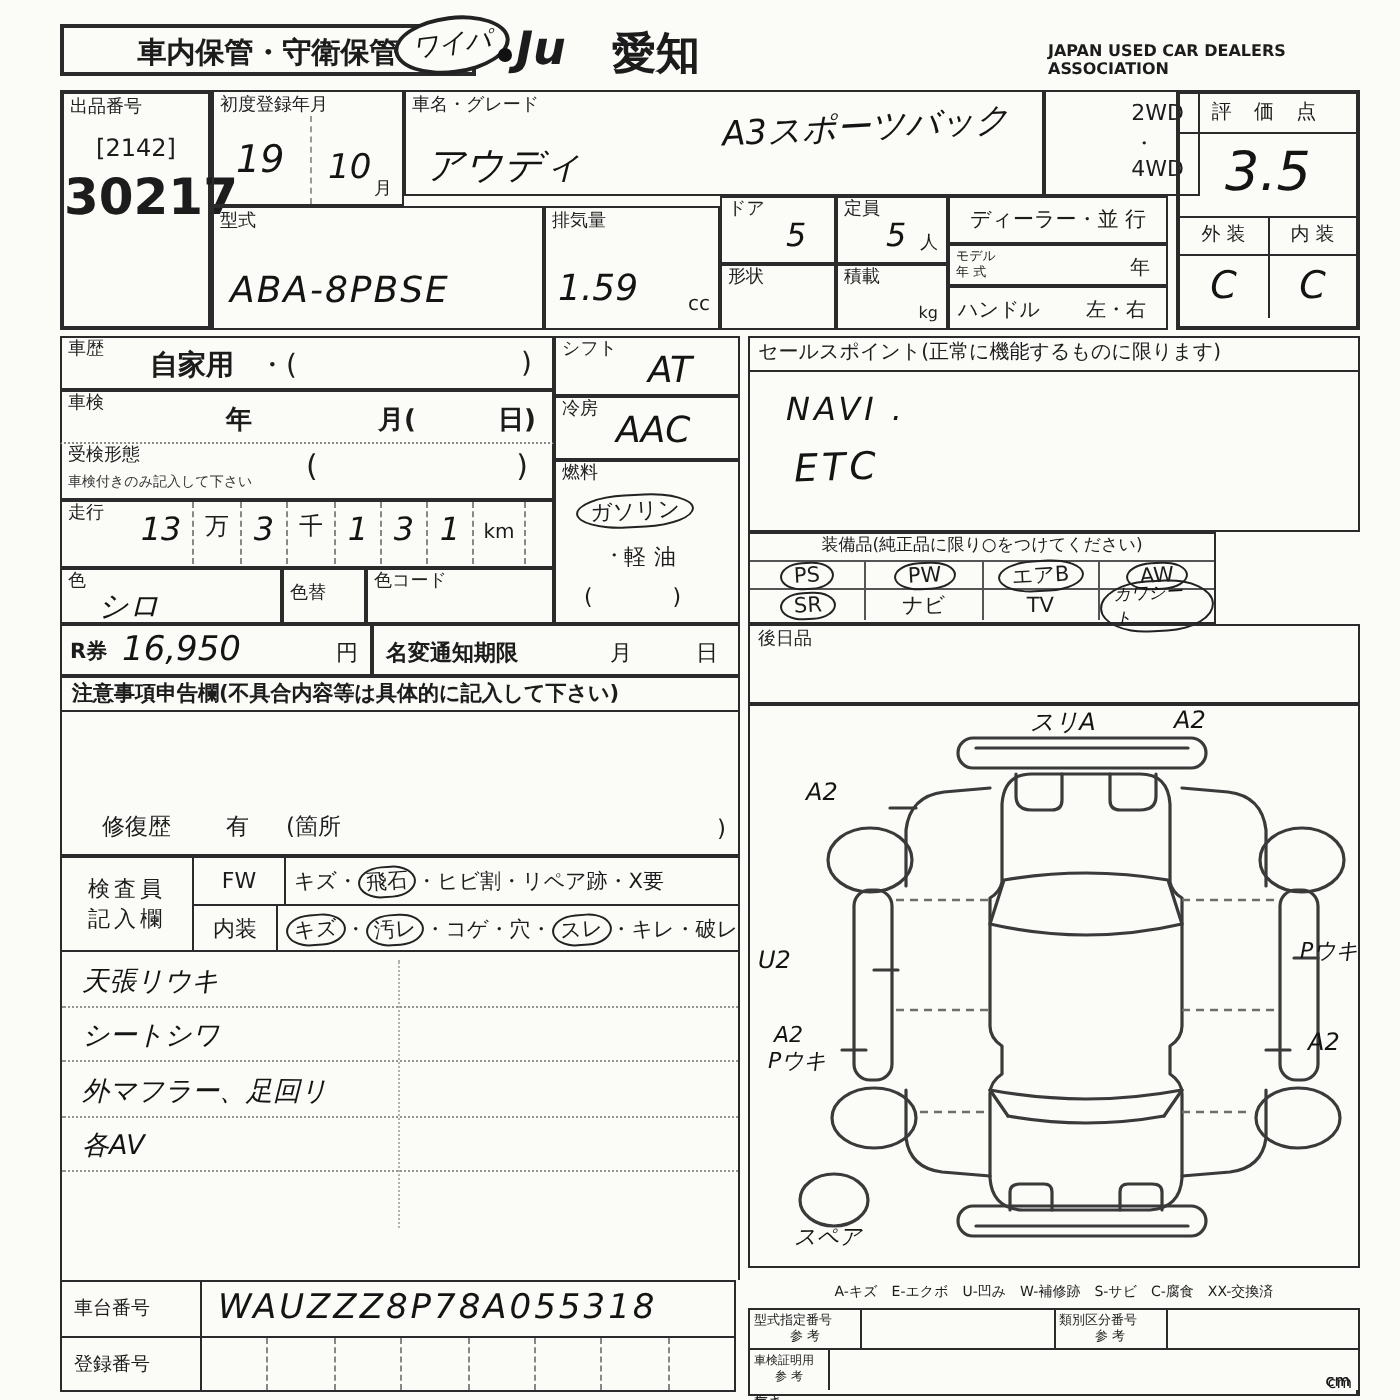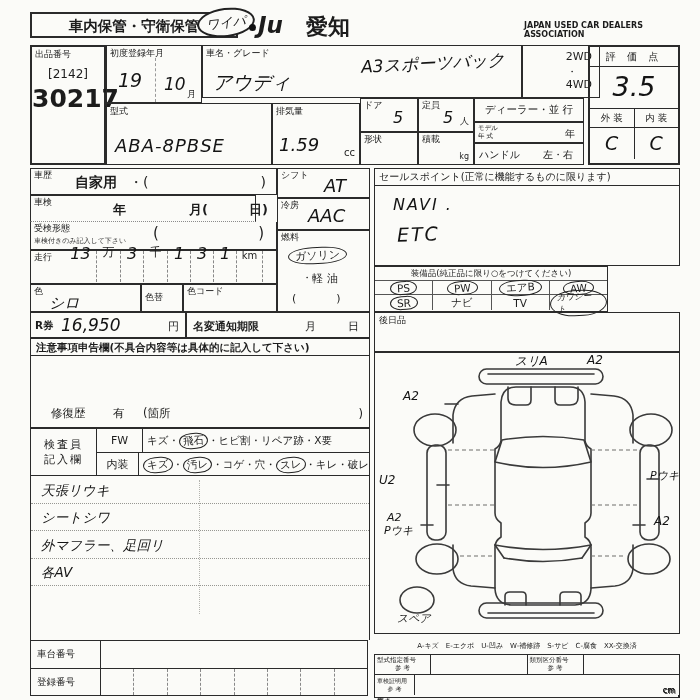--- a/index.html
+++ b/index.html
@@ -6,21 +6,21 @@
   html,body{background:#e9e9e5;}
   .sheet{position:relative;width:700px;height:700px;background:#fbfbf8;
     font-family:"DejaVu Sans","Liberation Sans",sans-serif;color:#1c1c1c;overflow:hidden;}
   .abs{position:absolute;}
   .box{position:absolute;border:1.5px solid #2b2b2b;background:transparent;}
   .lbl{font-size:9px;line-height:1.1;color:#222;}
   .hw{font-style:italic;color:#141414;}
   .circled{border:1.7px solid #222;border-radius:50% / 60%;padding:0 6px;display:inline-block;transform:rotate(-3deg);}
   .circled-sm{border:1.6px solid #222;border-radius:50% / 60%;padding:0 3px;display:inline-block;transform:rotate(-4deg);}
   .note-line{height:27.5px;border-bottom:1px dotted #979792;display:flex;align-items:flex-end;padding:0 0 3px 10px;font-size:13.5px;}
-  .mcell{height:100%;display:flex;align-items:flex-end;justify-content:center;border-right:1px dashed #888;padding-bottom:19px;}
+  .mcell{height:100%;display:flex;align-items:flex-end;justify-content:center;border-right:1px dashed #888;padding-bottom:8px;}
   .mcell:last-child{border-right:none;}
   .eq-cell{flex:1;display:flex;align-items:center;justify-content:center;font-size:10.5px;border-right:1px solid #555;overflow:visible;}
   .eq-cell:last-child{border-right:none;}
   .reg-cell{flex:1;border-right:1px dashed #888;height:100%;}
   .reg-cell:last-child{border-right:none;}
   .insp-items{flex:1;display:flex;align-items:center;padding-left:4px;font-size:10.5px;white-space:nowrap;}
 </style>
 </head>
 <body>
 
@@ -122,21 +122,21 @@
     </div>
   </div>
 
   <div class="box" style="left:30px;top:168px;width:247px;height:27px;">
     <span class="lbl abs" style="left:3px;top:2px;">車歴</span>
     <span class="abs" style="left:44px;top:5px;font-size:14px;font-weight:bold;">自家用</span>
     <span class="abs" style="left:98px;top:5px;font-size:14px;">・(</span>
     <span class="abs" style="right:10px;top:5px;font-size:14px;">)</span>
   </div>
 
-  <div class="box" style="left:30px;top:195px;width:226px;height:27px;border-bottom:1px dotted #8b8b8b;">
+  <div class="box" style="left:30px;top:195px;width:247px;height:27px;border-bottom:1px dotted #8b8b8b;">
     <span class="lbl abs" style="left:3px;top:2px;">車検</span>
     <span class="abs" style="left:82px;top:5px;font-size:13px;font-weight:bold;">年</span>
     <span class="abs" style="left:158px;top:5px;font-size:13px;font-weight:bold;">月(</span>
     <span class="abs" style="left:218px;top:5px;font-size:13px;font-weight:bold;">日)</span>
   </div>
 
   <div class="box" style="left:30px;top:222px;width:247px;height:28px;border-top:none;">
     <div class="lbl abs" style="left:3px;top:2px;">受検形態</div>
     <div class="abs" style="left:3px;top:14px;font-size:7px;color:#333;">車検付きのみ記入して下さい</div>
     <span class="abs" style="left:122px;top:2px;font-size:15px;">(</span>
@@ -368,20 +368,21 @@
     <span class="abs hw" style="left:12px;top:158px;font-size:11px;">A2</span>
     <span class="abs hw" style="left:9px;top:170px;font-size:11px;">Pウキ</span>
     <span class="abs hw" style="left:275px;top:115px;font-size:11px;white-space:nowrap;">Pウキ</span>
     <span class="abs hw" style="left:279px;top:161px;font-size:12px;">A2</span>
     <span class="abs hw" style="left:22px;top:258px;font-size:11px;">スペア</span>
   </div>
 
   <div class="box" style="left:30px;top:640px;width:338px;height:56px;">
     <div class="abs" style="left:0;top:0;width:100%;height:28px;border-bottom:1.5px solid #2b2b2b;">
       <div class="abs" style="left:0;top:0;width:70px;height:100%;border-right:1.5px solid #2b2b2b;font-size:9.5px;display:flex;align-items:center;padding-left:6px;">車台番号</div>
+      <div class="abs hw" style="left:78px;top:3px;font-size:17px;letter-spacing:1.5px;white-space:nowrap;">WAUZZZ8P78A055318</div>
     </div>
     <div class="abs" style="left:0;top:28px;width:100%;height:26px;">
       <div class="abs" style="left:0;top:0;width:70px;height:100%;border-right:1.5px solid #2b2b2b;font-size:9.5px;display:flex;align-items:center;padding-left:6px;">登録番号</div>
       <div class="abs" style="left:70px;top:0;right:0;height:100%;display:flex;">
         <div class="reg-cell"></div>
           <div class="reg-cell"></div>
           <div class="reg-cell"></div>
           <div class="reg-cell"></div>
         <div class="reg-cell"></div>
           <div class="reg-cell"></div>

